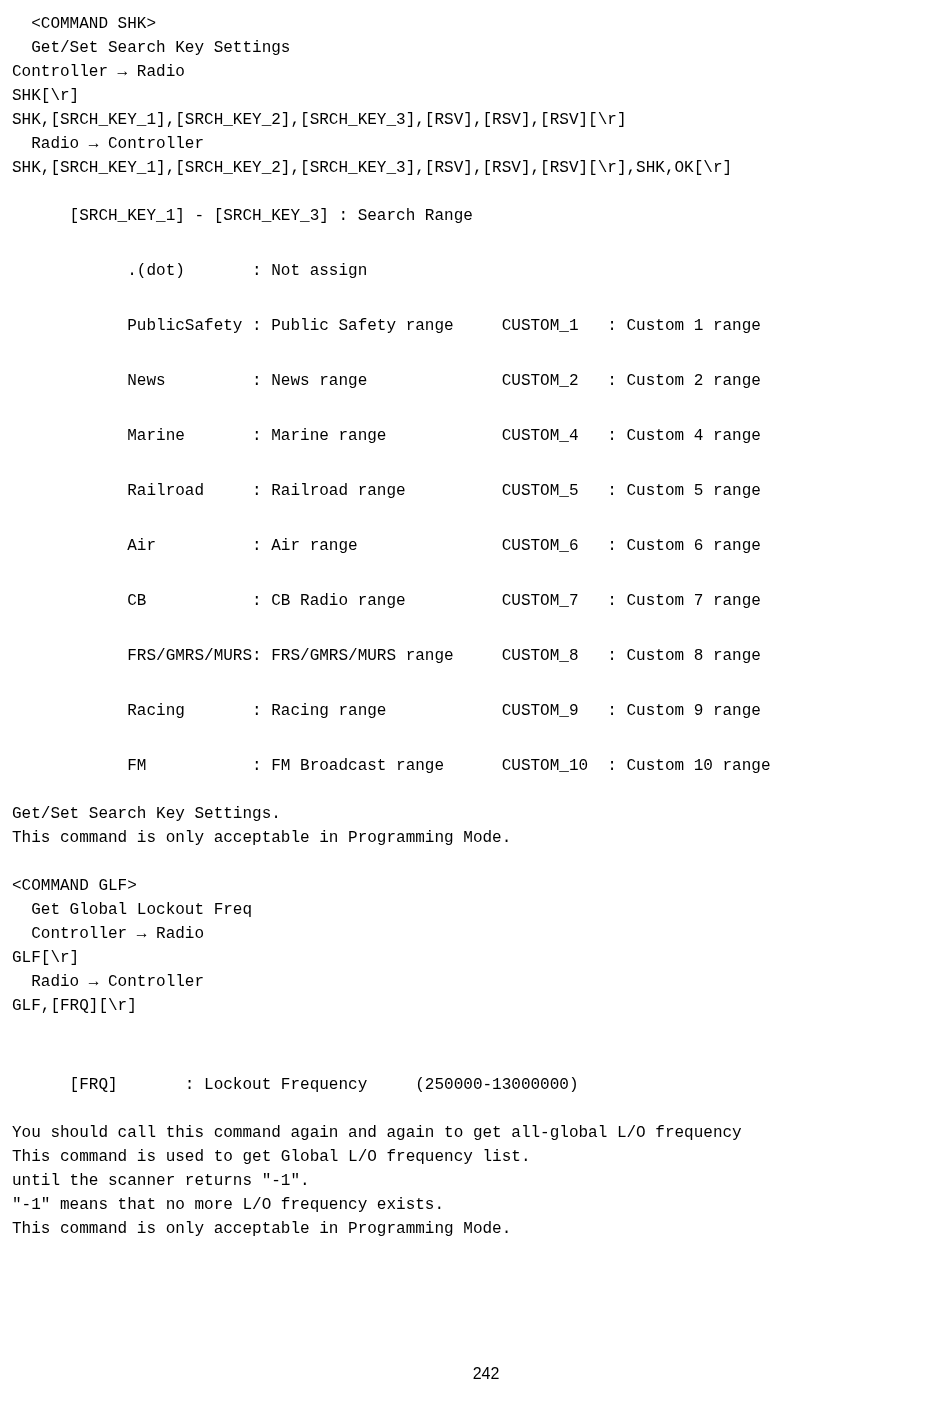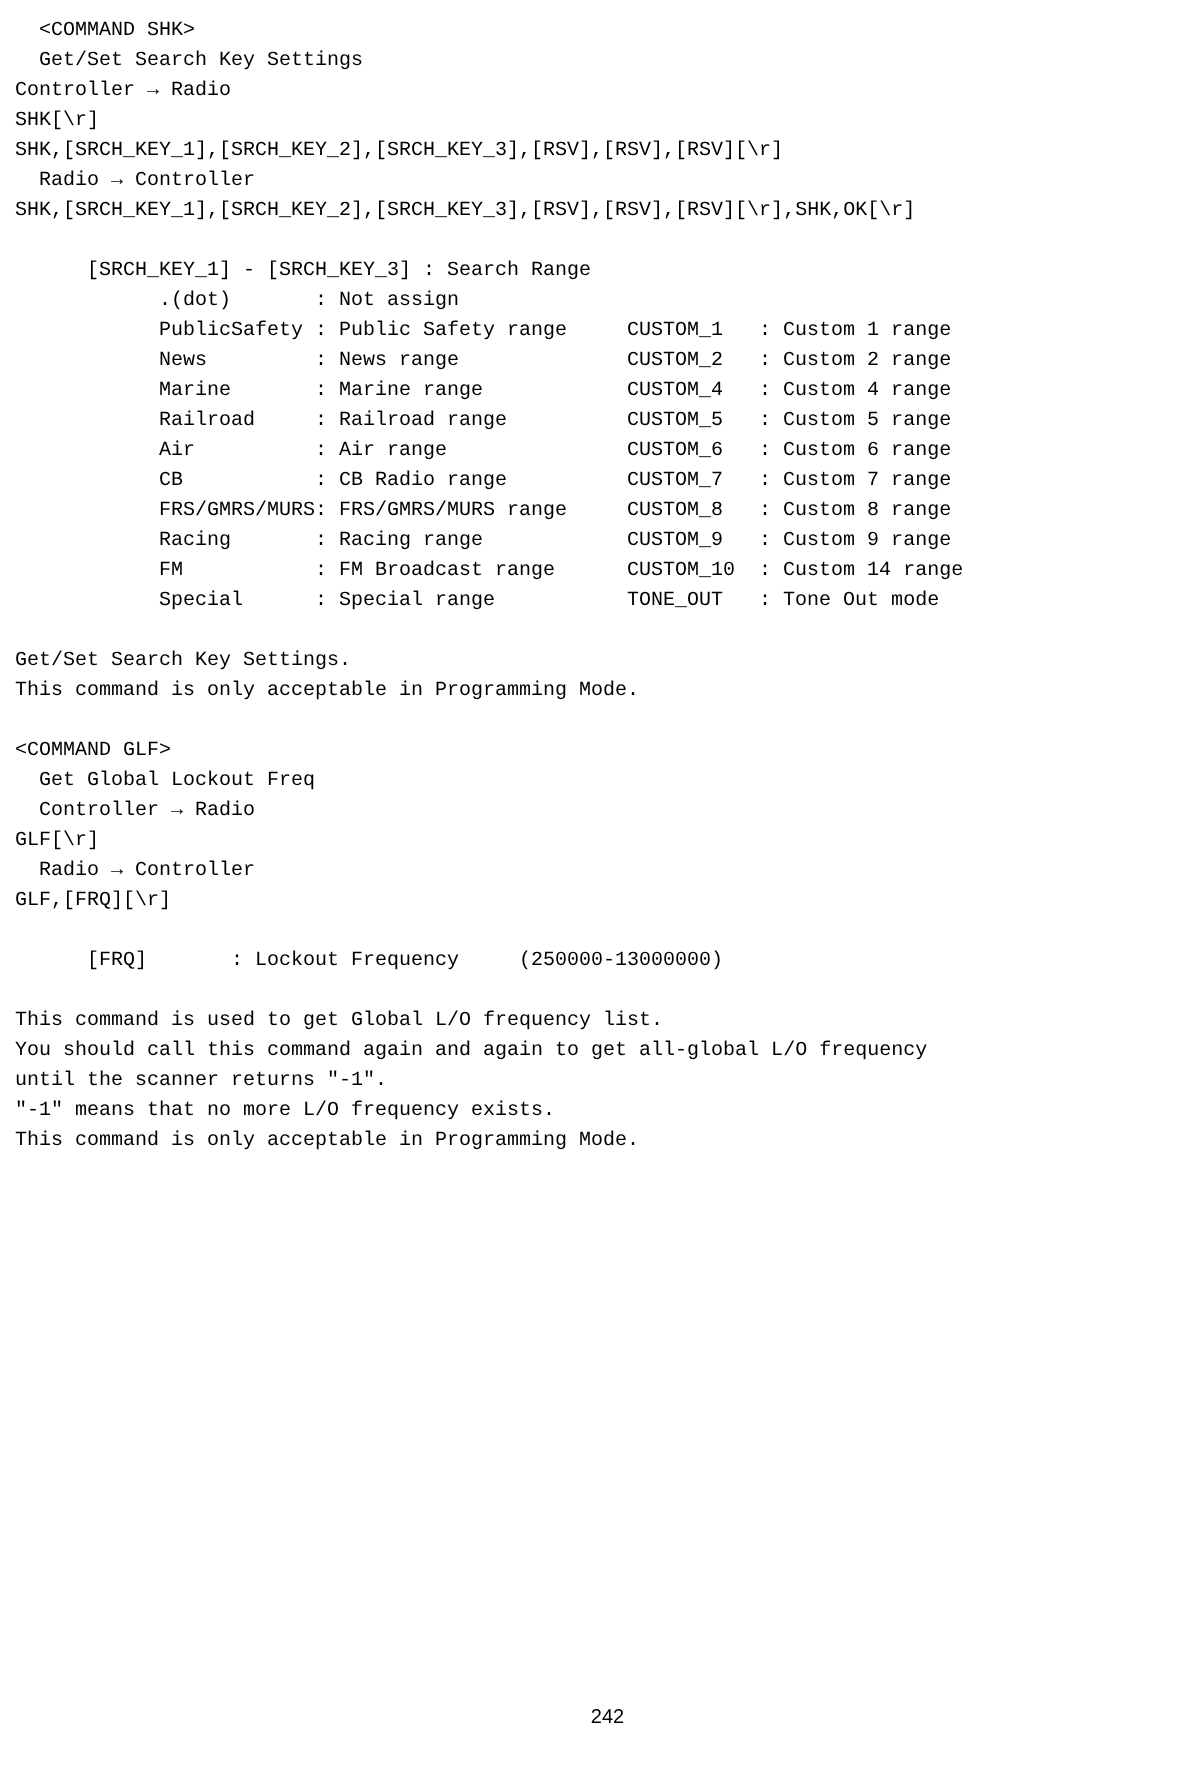--- a/index.html
+++ b/index.html
@@ -18,21 +18,21 @@
     line-height: 24px;
   }
   .indent1 { padding-left: 2ch; }
   .indent2 { padding-left: 6ch; }
   .indent3 { padding-left: 12ch; }
   .rangedef {
     display: grid;
     grid-template-columns: 13ch 26ch 11ch 19ch;
     column-gap: 0;
   }
-  .label { white-space: pre; }
+  .label { white-space: pre; margin-top: 31px; }
   .blank { height: 24px; }
   .page-number {
     position: absolute;
     left: 0;
     width: 948px;
     text-align: center;
     bottom: 20px;
     font-family: Arial, Helvetica, sans-serif;
     font-size: 16px;
   }
@@ -110,27 +110,21 @@
       <div class="rangedef">
         <span class="label">Racing</span>
         <span class="label">: Racing range</span>
         <span class="label">CUSTOM_9</span>
         <span class="label">: Custom 9 range</span>
       </div>
       <div class="rangedef">
         <span class="label">FM</span>
         <span class="label">: FM Broadcast range</span>
         <span class="label">CUSTOM_10</span>
-        <span class="label">: Custom 14 range</span>
-      </div>
-      <div class="rangedef">
-        <span class="label">Special</span>
-        <span class="label">: Special range</span>
-        <span class="label">TONE_OUT</span>
-        <span class="label">: Tone Out mode</span>
+        <span class="label">: Custom 10 range</span>
       </div>
     </div>
 
   <div class="blank"></div>
 
   <div>Get/Set Search Key Settings.</div>
   <div>This command is only acceptable in Programming Mode.</div>
 
   <div class="blank"></div>
 
@@ -140,20 +134,20 @@
   <div>GLF[\r]</div>
   <div class="indent1">Radio → Controller</div>
   <div>GLF,[FRQ][\r]</div>
 
   <div class="blank"></div>
 
   <div class="indent2 label">[FRQ]       : Lockout Frequency     (250000-13000000)</div>
 
   <div class="blank"></div>
 
+  <div>You should call this command again and again to get all-global L/O frequency</div>
   <div>This command is used to get Global L/O frequency list.</div>
-  <div>You should call this command again and again to get all-global L/O frequency</div>
   <div>until the scanner returns "-1".</div>
   <div>"-1" means that no more L/O frequency exists.</div>
   <div>This command is only acceptable in Programming Mode.</div>
 
   <div class="page-number">242</div>
 </div>
 
 </body></html>

